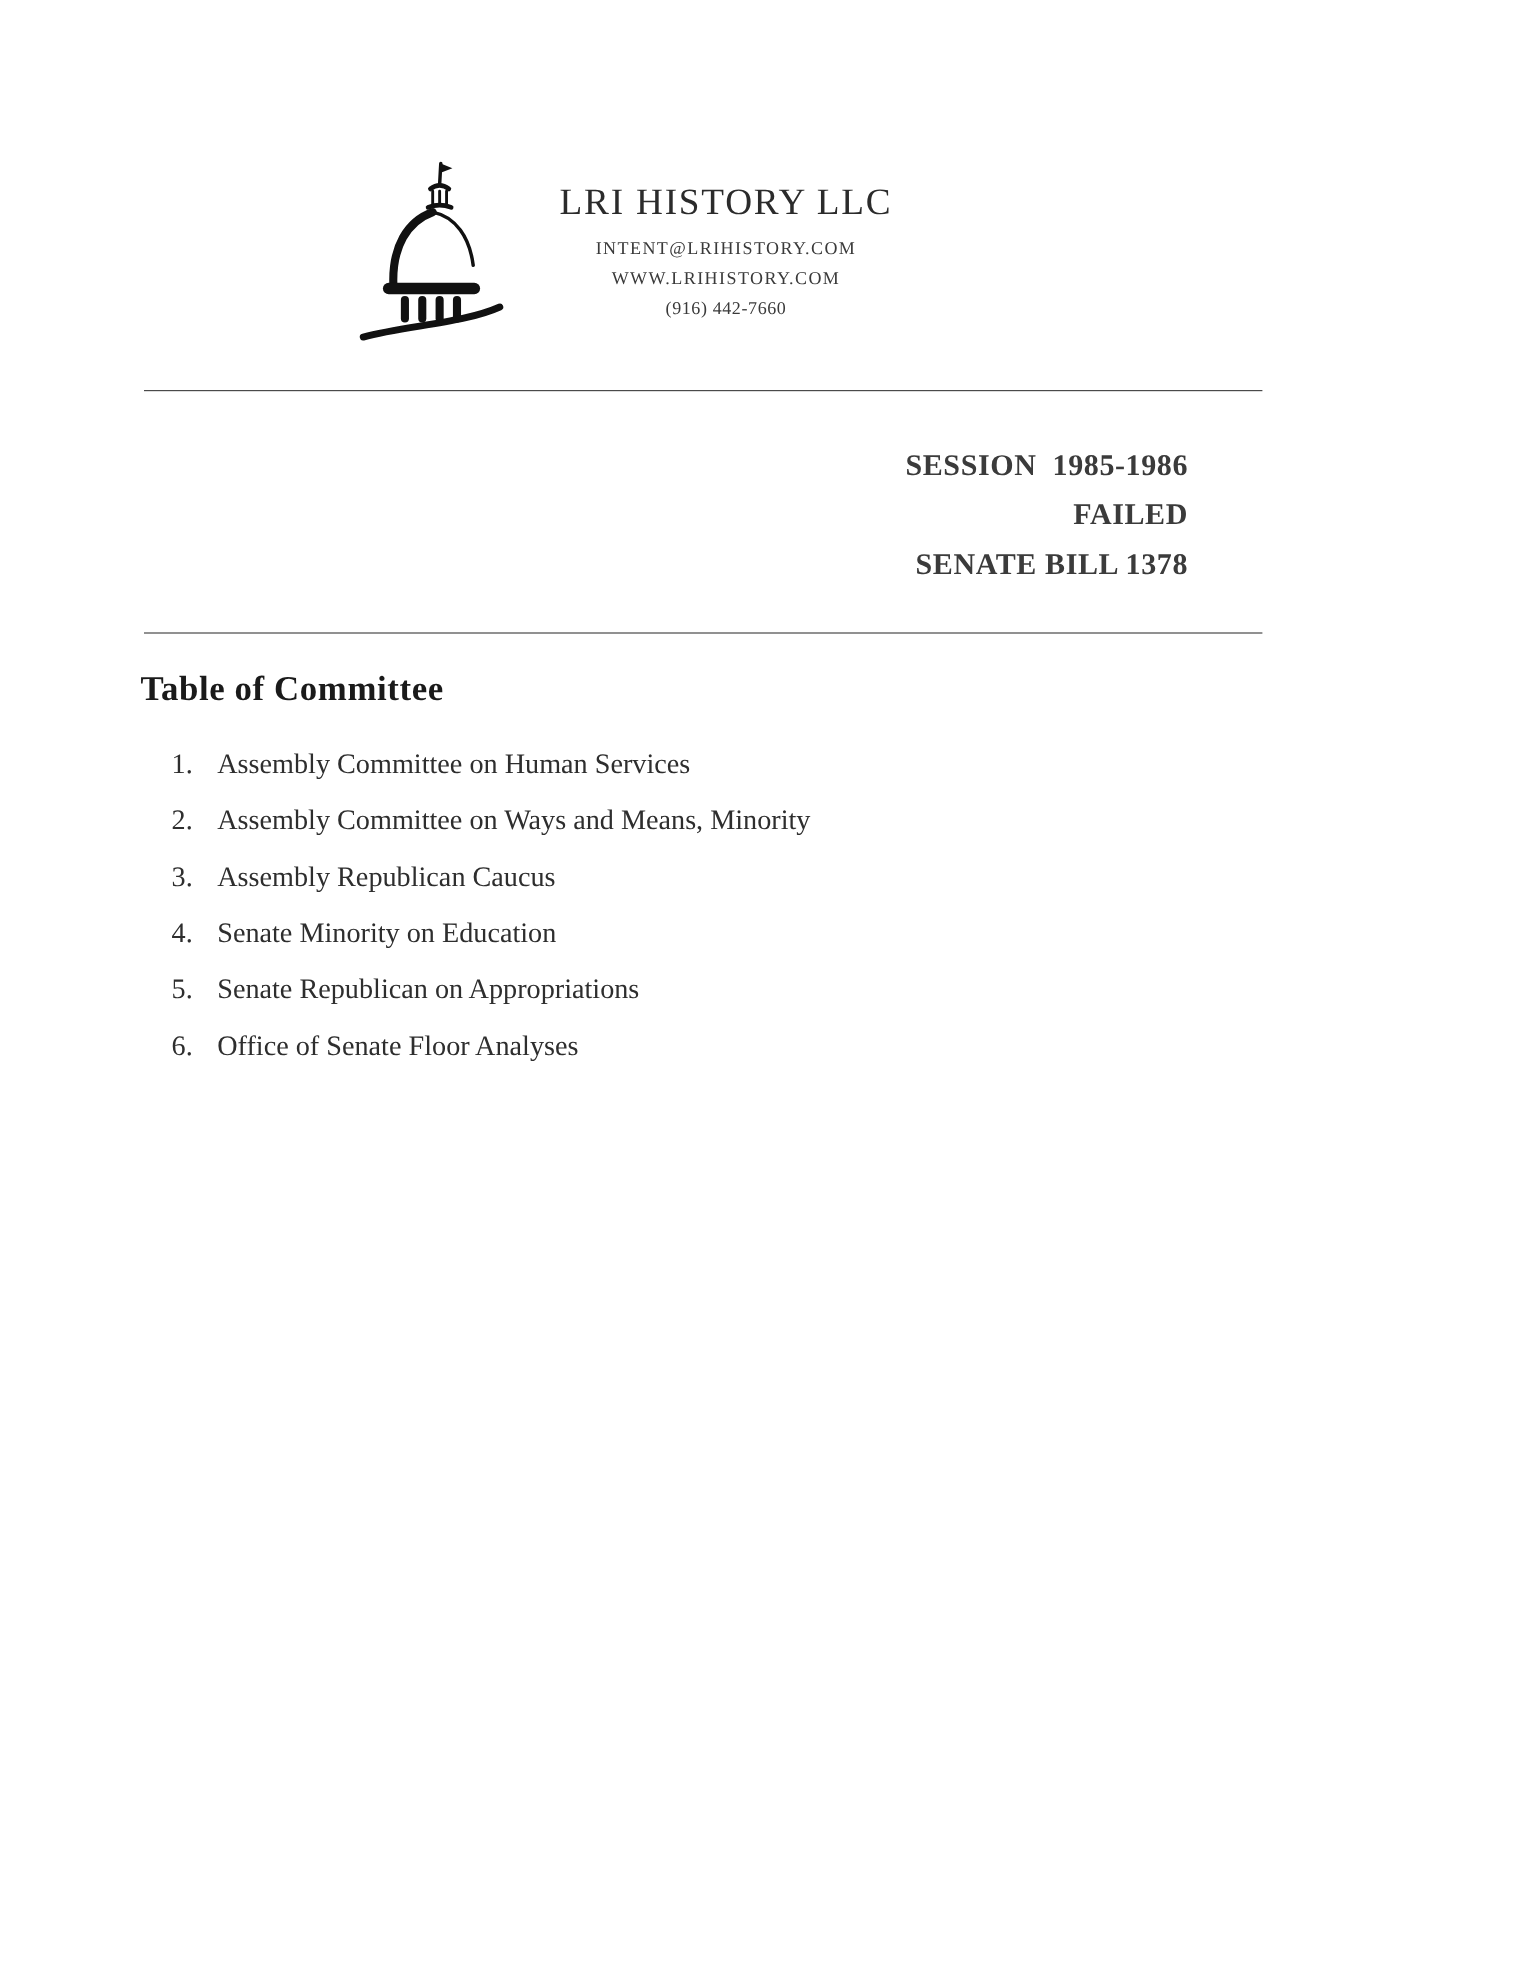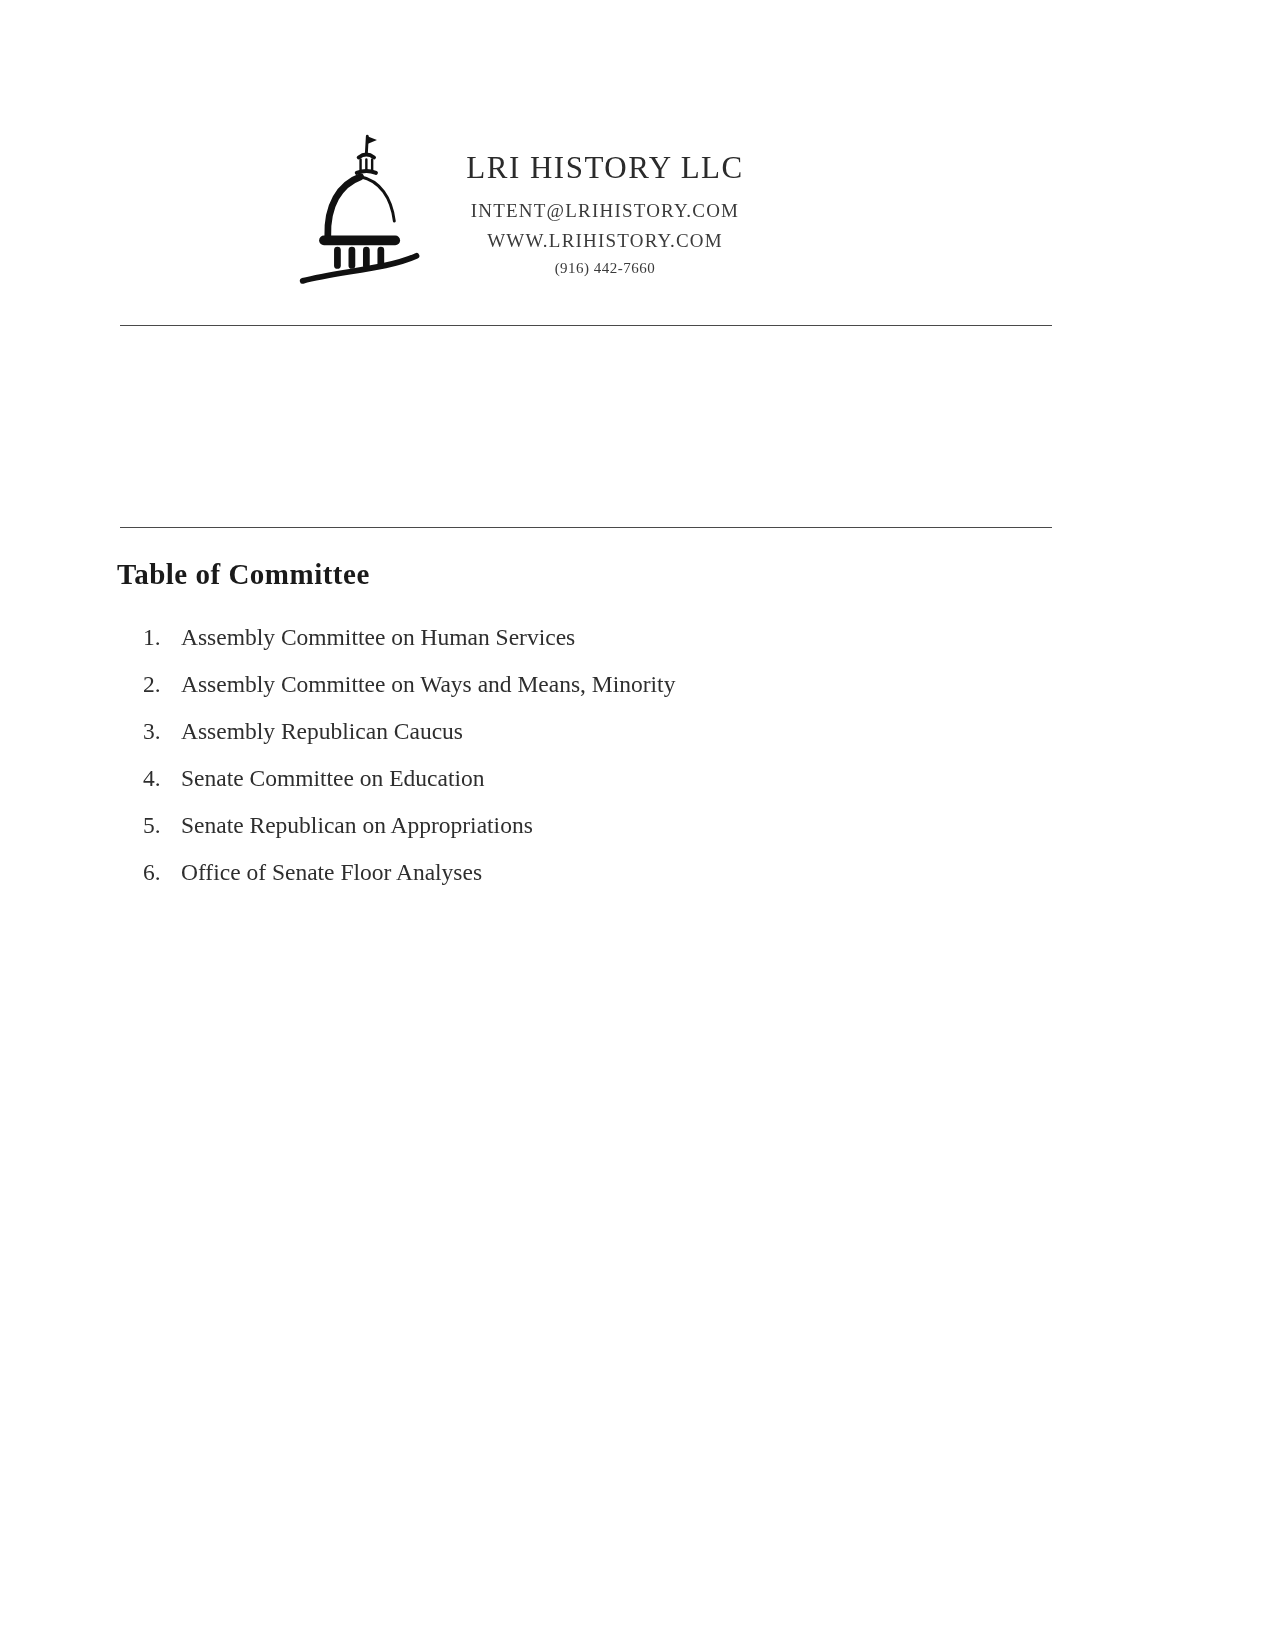--- a/index.html
+++ b/index.html
@@ -41,21 +41,21 @@
     text-align: center;
   }
   .company-name {
     font-size: 31px;
     letter-spacing: 1.5px;
     color: #2b2b2b;
     margin-bottom: 14px;
     white-space: nowrap;
   }
   .head-email, .head-www {
-    font-size: 19px;
+    font-size: 15px;
     letter-spacing: 1.2px;
     color: #3a3a3a;
     margin-bottom: 8px;
     white-space: nowrap;
   }
   .head-phone {
     font-size: 15px;
     letter-spacing: 0.5px;
     color: #3a3a3a;
     white-space: nowrap;
@@ -150,39 +150,44 @@
       <div class="company-name">LRI HISTORY LLC</div>
       <div class="head-email">INTENT@LRIHISTORY.COM</div>
       <div class="head-www">WWW.LRIHISTORY.COM</div>
       <div class="head-phone">(916) 442-7660</div>
     </div>
   </div>
 
   <div class="rule rule-1"></div>
   <div class="rule rule-2"></div>
 
+  <div class="session-block">
+    <div class="session-line">SESSION  1985-1986</div>
+    <div class="session-line">FAILED</div>
+    <div class="session-line">SENATE BILL 1378</div>
+  </div>
 
   <div class="toc-title">Table of Committee</div>
 
   <div class="toc-list">
     <div class="toc-item">
       <span class="toc-num">1.</span>
       <span class="toc-label">Assembly Committee on Human Services</span>
     </div>
     <div class="toc-item">
       <span class="toc-num">2.</span>
       <span class="toc-label">Assembly Committee on Ways and Means, Minority</span>
     </div>
     <div class="toc-item">
       <span class="toc-num">3.</span>
       <span class="toc-label">Assembly Republican Caucus</span>
     </div>
     <div class="toc-item">
       <span class="toc-num">4.</span>
-      <span class="toc-label">Senate Committee on Education</span>
+      <span class="toc-label">Senate Minority on Education</span>
     </div>
     <div class="toc-item">
       <span class="toc-num">5.</span>
       <span class="toc-label">Senate Republican on Appropriations</span>
     </div>
     <div class="toc-item">
       <span class="toc-num">6.</span>
       <span class="toc-label">Office of Senate Floor Analyses</span>
     </div>
   </div>

